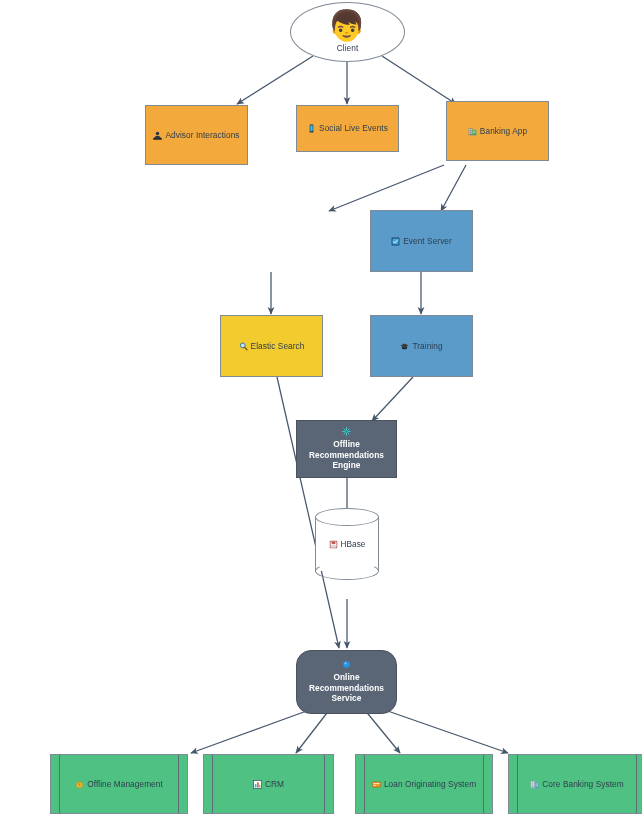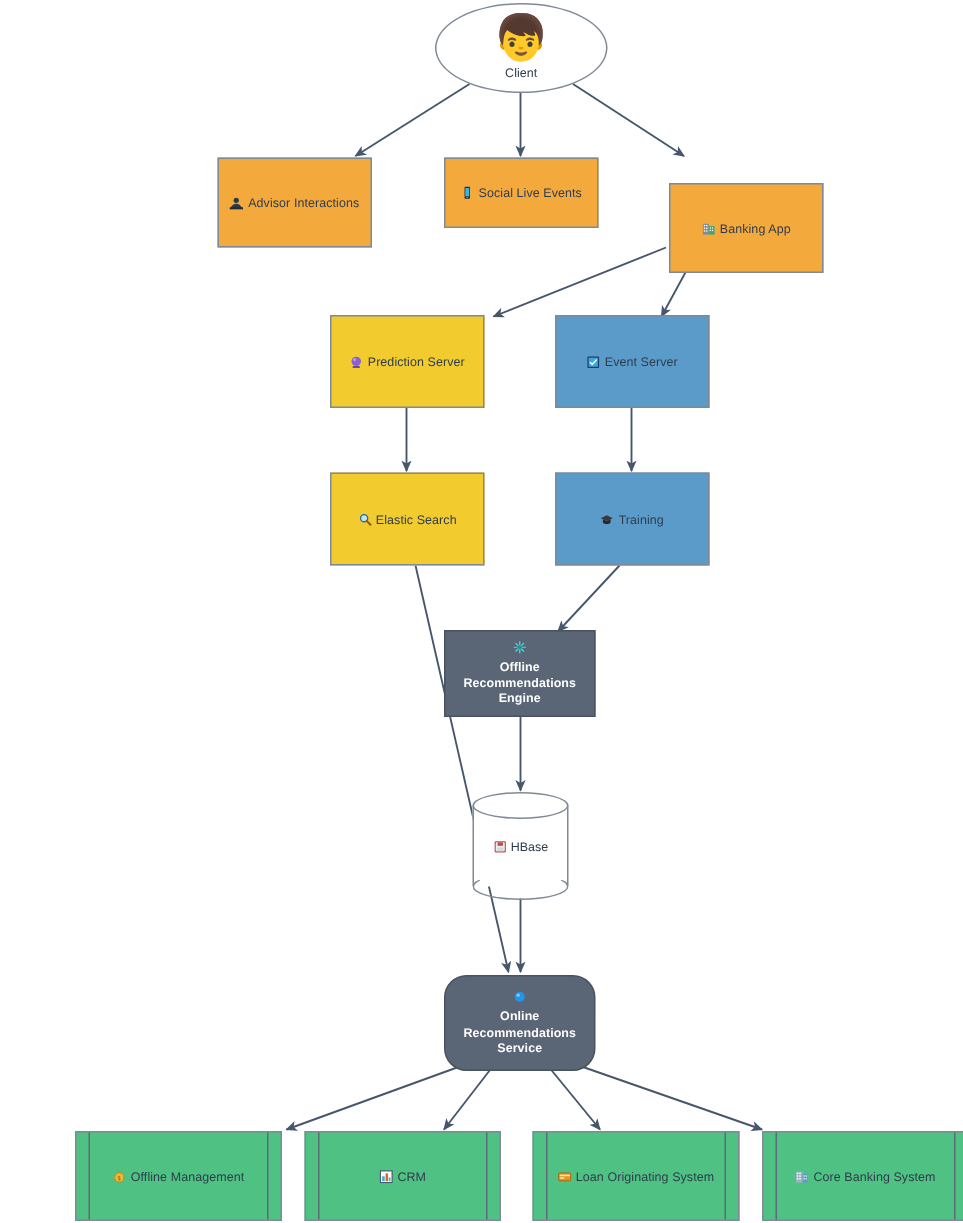--- a/index.html
+++ b/index.html
@@ -187,21 +187,21 @@
         <svg width="9" height="9" viewBox="0 0 12 12">
           <rect x="3.6" y="0.6" width="4.8" height="10.8" rx="0.8" fill="#23313d"></rect>
           <rect x="4.3" y="1.8" width="3.4" height="7.4" fill="#36b7e8"></rect>
           <rect x="5.2" y="10" width="1.6" height="0.7" rx="0.3" fill="#8fa3b0"></rect>
         </svg>
       </span>
       <span>Social Live Events</span>
     </div>
   </div>
 
-  <div class="node orange" style="left:446px; top:122px; width:103px; height:60px;">
+  <div class="node orange" style="left:446px; top:101px; width:103px; height:60px;">
     <div class="inner">
       <span class="ico">
         <svg width="9" height="9" viewBox="0 0 12 12">
           <rect x="0.8" y="1.6" width="5.2" height="9.6" fill="#7e8c99"></rect>
           <rect x="6" y="3.6" width="5.2" height="7.6" fill="#3ea86b"></rect>
           <g fill="#ffffff">
             <rect x="1.6" y="2.6" width="1.2" height="1.2"></rect>
             <rect x="3.6" y="2.6" width="1.2" height="1.2"></rect>
             <rect x="1.6" y="5" width="1.2" height="1.2"></rect>
             <rect x="3.6" y="5" width="1.2" height="1.2"></rect>
@@ -211,32 +211,20 @@
             <rect x="8.8" y="4.8" width="1.1" height="1.1"></rect>
             <rect x="6.9" y="7" width="1.1" height="1.1"></rect>
             <rect x="8.8" y="7" width="1.1" height="1.1"></rect>
           </g>
         </svg>
       </span>
       <span>Banking App</span>
     </div>
   </div>
 
-  <div class="node yellow" style="left:220px; top:210px; width:103px; height:62px;">
-    <div class="inner">
-      <span class="ico">
-        <svg width="9" height="9" viewBox="0 0 12 12">
-          <circle cx="6" cy="5.2" r="4.2" fill="#8b5fd0"></circle>
-          <circle cx="4.5" cy="3.8" r="1.3" fill="#c5a8f0" opacity="0.85"></circle>
-          <rect x="2.8" y="9.4" width="6.4" height="1.8" rx="0.6" fill="#6a4aa6"></rect>
-        </svg>
-      </span>
-      <span>Prediction Server</span>
-    </div>
-  </div>
 
   <div class="node blue" style="left:370px; top:210px; width:103px; height:62px;">
     <div class="inner">
       <span class="ico">
         <svg width="9" height="9" viewBox="0 0 12 12">
           <rect x="0.8" y="0.8" width="10.4" height="10.4" rx="1" fill="#1c3f66"></rect>
           <rect x="1.9" y="1.9" width="8.2" height="8.2" rx="0.6" fill="#3ba7e0"></rect>
           <path d="M3.4 6.2 L5.1 8 L8.7 4" stroke="#ffffff" stroke-width="1.2" fill="none" stroke-linecap="round"></path>
         </svg>
       </span>
@@ -281,21 +269,21 @@
             </g>
             <circle cx="6" cy="6" r="1.8" fill="#1f8f8f"></circle>
           </svg>
         </span>
         <span>Offline</span>
       </span>
       <span>Recommendations Engine</span>
     </div>
   </div>
 
-  <div class="cyl" style="left:315px; top:528px; width:64px; height:72px;">
+  <div class="cyl" style="left:315px; top:508px; width:64px; height:72px;">
     <div class="body"></div>
     <div class="base"></div>
     <div class="lid"></div>
     <div class="label">
       <span class="ico">
         <svg width="9" height="9" viewBox="0 0 12 12">
           <rect x="1" y="1" width="10" height="10" rx="1" fill="#b8504f"></rect>
           <rect x="2" y="2" width="8" height="8" rx="0.6" fill="#f0f0f0"></rect>
           <rect x="3.6" y="2" width="4.8" height="3.2" fill="#b8504f"></rect>
           <rect x="3" y="6.6" width="6" height="3.4" fill="#d8d8d8"></rect>

